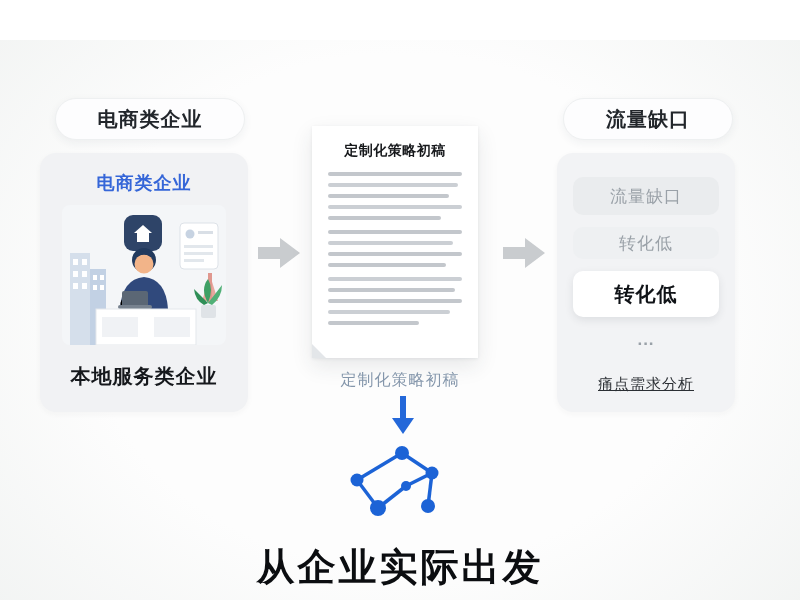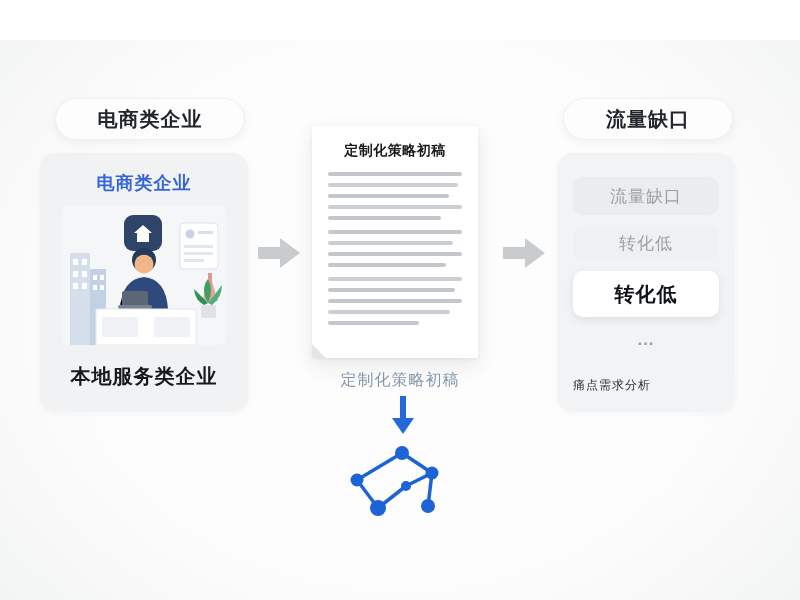--- a/index.html
+++ b/index.html
@@ -106,22 +106,22 @@
   }
   .pain-item.muted-box   { background: #eaecee; height: 38px; margin-bottom: 12px; }
   .pain-item.muted-plain { background: #eef0f2; height: 32px; margin-bottom: 12px; }
   .pain-item.highlight {
     background: #ffffff; height: 46px; margin-bottom: 12px;
     box-shadow: 0 3px 8px rgba(40,50,60,.10);
     color: #101317; font-size: 20px; font-weight: 700;
   }
   .pain-item.dots { height: 22px; font-weight: 700; }
   .right-card .card-caption {
-    margin-top: auto; 
-    font-size: 12px; color: #2b2f34; font-weight: 500; letter-spacing: 1px;
+    margin-top: auto; text-align: center;
+    font-size: 15px; color: #2b2f34; font-weight: 500; letter-spacing: 1px; text-decoration: underline;
   }
 
   
   .arrow-right { position: absolute; width: 42px; height: 30px; }
   .arrow-right.a1 { left: 258px; top: 198px; }
   .arrow-right.a2 { left: 503px; top: 198px; }
   .arrow-down { position: absolute; left: 392px; top: 356px; width: 22px; height: 38px; }
   .network { position: absolute; left: 348px; top: 400px; width: 102px; height: 86px; }
 
   
@@ -261,14 +261,15 @@
     <g fill="#1c63d6">
       <circle cx="54" cy="13" r="7"></circle>
       <circle cx="9" cy="40" r="6.5"></circle>
       <circle cx="30" cy="68" r="8"></circle>
       <circle cx="58" cy="46" r="5"></circle>
       <circle cx="84" cy="33" r="6.5"></circle>
       <circle cx="80" cy="66" r="7"></circle>
     </g>
   </svg>
 
+  <div class="footer-title">从企业实际出发</div>
 
 </div>
 
 </body></html>

